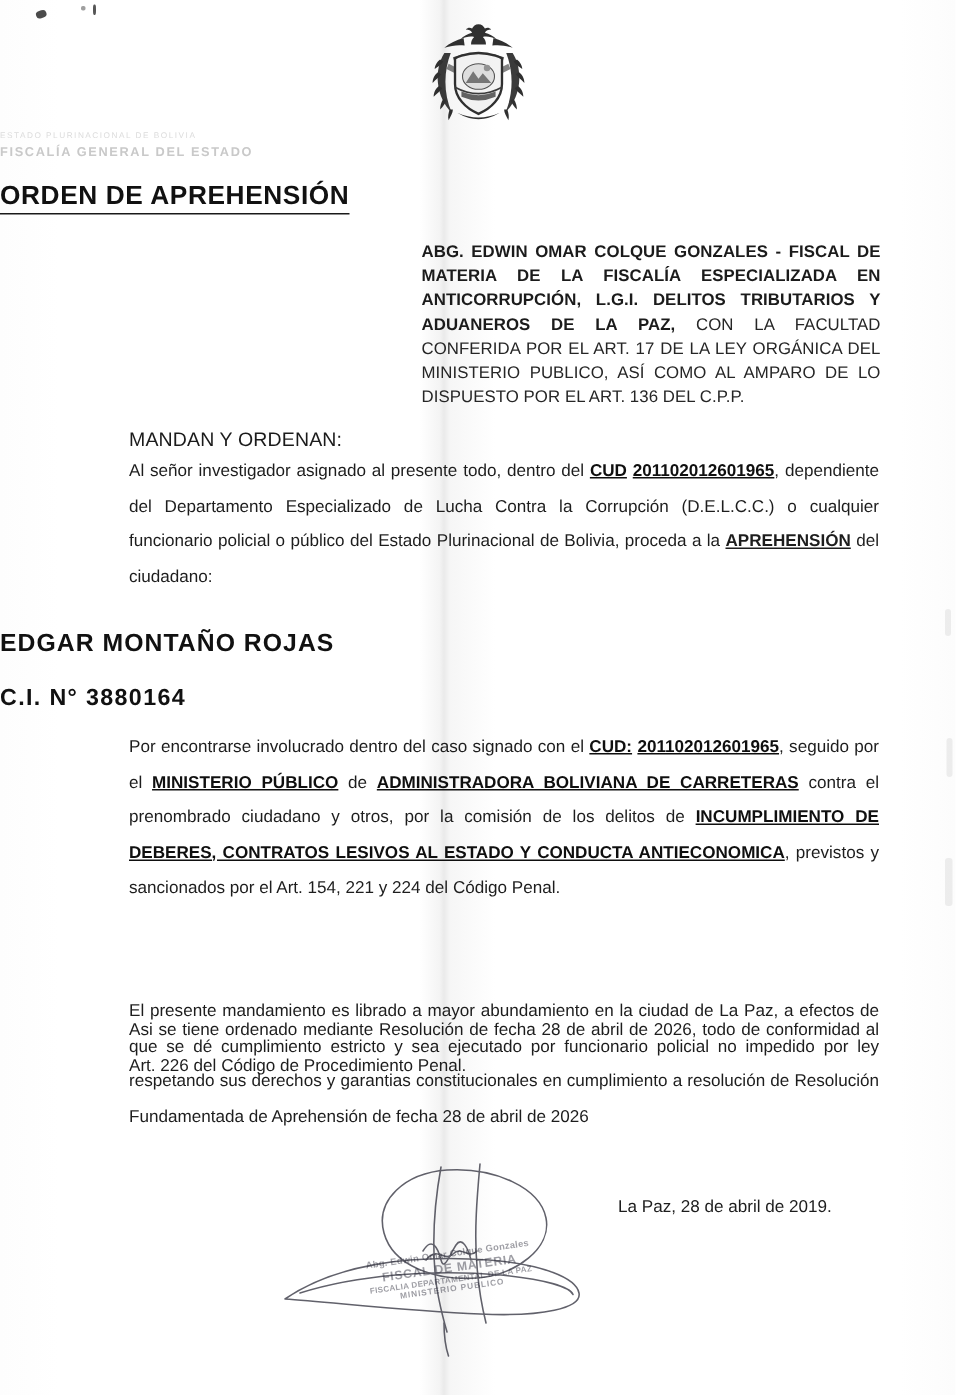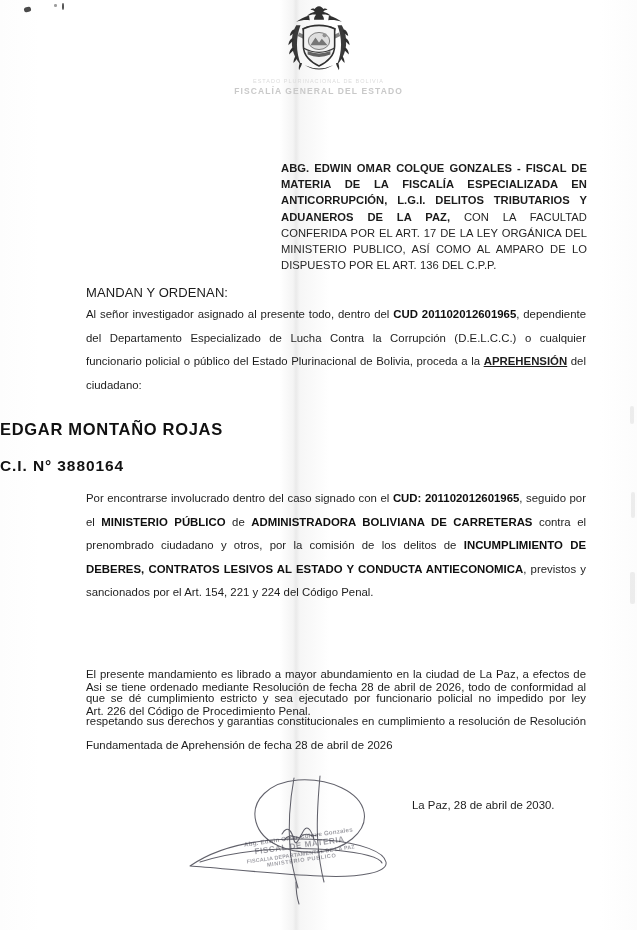--- a/index.html
+++ b/index.html
@@ -48,22 +48,21 @@
   }
   .edge-smudge.s1 { right: 3px; top: 406px; width: 4px; height: 18px; }
   .edge-smudge.s2 { right: 2px; top: 492px; width: 4px; height: 26px; }
   .edge-smudge.s3 { right: 2px; top: 572px; width: 5px; height: 32px; }
 
   
   #header {
     position: absolute;
     left: 0;
     right: 0;
-    top: 4px;
-    text-align: center;
+    top: 14px;
   }
   #emblem {
     width: 72px;
     height: 74px;
     margin: 0 auto;
     display: block;
     opacity: .92;
   }
   #ministry-line {
     margin-top: 2px;
@@ -111,21 +110,21 @@
   .body-p {
     position: absolute;
     left: 86px;
     width: 500px;
     font-size: 11.4px;
     line-height: 23.5px;
     text-align: justify;
     text-align-last: left;
     color: #1d1d1d;
   }
-  .body-p b { font-weight: 700; color: #0f0f0f; }
+  .body-p b { font-weight: 700; color: #0f0f0f; text-decoration: underline; }
   .body-p u { text-decoration: underline; font-weight: 700; }
 
   #mandan-label {
     position: absolute;
     left: 86px;
     top: 285px;
     font-size: 13px;
     font-weight: 400;
     letter-spacing: .1px;
   }
@@ -242,20 +241,21 @@
       <circle cx="58" cy="44" r="3" fill="#8a8a8a"></circle>
       <path d="M34 66 q16 7 32 0 l0 5 q-16 7 -32 0 z" fill="#555"></path>
       <path d="M28 62 q22 12 44 0" fill="none" stroke="#2a2a2a" stroke-width="1.6"></path>
 
       <path d="M30 86 q20 9 40 0 q-20 12 -40 0 z" fill="#1f1f1f"></path>
     </svg>
 
     <div id="ministry-sub">ESTADO PLURINACIONAL DE BOLIVIA</div>
     <div id="ministry-line">FISCALÍA GENERAL DEL ESTADO</div>
 
+    <div id="doc-title">ORDEN DE APREHENSIÓN</div>
   </div>
 
   <div id="authority-block">
     <b>ABG. EDWIN OMAR COLQUE GONZALES - FISCAL DE MATERIA DE LA FISCALÍA ESPECIALIZADA EN ANTICORRUPCIÓN, L.G.I. DELITOS TRIBUTARIOS Y ADUANEROS DE LA PAZ,</b><span class="reg"> CON LA FACULTAD CONFERIDA POR EL ART. 17 DE LA LEY ORGÁNICA DEL MINISTERIO PUBLICO, ASÍ COMO AL AMPARO DE LO DISPUESTO POR EL ART. 136 DEL C.P.P.</span>
   </div>
 
   <div id="mandan-label">MANDAN Y ORDENAN:</div>
 
   <div class="body-p" id="p-order"><span>Al señor investigador asignado al presente todo, dentro del </span><b>CUD</b><span> </span><b>201102012601965</b><span>, dependiente del Departamento Especializado de Lucha Contra la Corrupción (D.E.L.C.C.) o cualquier funcionario policial o público del Estado Plurinacional de Bolivia, proceda a la </span><u>APREHENSIÓN</u><span> del ciudadano:</span></div>
 
@@ -266,21 +266,21 @@
       <span>3880164</span>
     </div>
   </div>
 
   <div class="body-p" id="p-case"><span>Por encontrarse involucrado dentro del caso signado con el </span><b>CUD:</b><span> </span><b>201102012601965</b><span>, seguido por el </span><b>MINISTERIO PÚBLICO</b><span> de </span><b>ADMINISTRADORA BOLIVIANA DE CARRETERAS</b><span> contra el prenombrado ciudadano y otros, por la comisión de los delitos de </span><b>INCUMPLIMIENTO DE DEBERES, CONTRATOS LESIVOS AL ESTADO Y CONDUCTA ANTIECONOMICA</b><span>, previstos y sancionados por el Art. 154, 221 y 224 del Código Penal.</span></div>
 
   <div class="body-p" id="p-resol">Asi se tiene ordenado mediante Resolución de fecha 28 de abril de 2026, todo de conformidad al Art. 226 del Código de Procedimiento Penal.</div>
 
   <div class="body-p" id="p-mandam">El presente mandamiento es librado a mayor abundamiento en la ciudad de La Paz, a efectos de que se dé cumplimiento estricto y sea ejecutado por funcionario policial no impedido por ley respetando sus derechos y garantias constitucionales en cumplimiento a resolución de Resolución Fundamentada de Aprehensión de fecha 28 de abril de 2026</div>
 
-  <div id="place-date">La Paz, 28 de abril de 2030.</div>
+  <div id="place-date">La Paz, 28 de abril de 2019.</div>
 
   <div id="signature-area">
     <svg id="signature-svg" viewBox="0 0 240 135">
       <g fill="none" stroke="#3a3a46" stroke-width="1.05" stroke-linecap="round" stroke-linejoin="round" opacity=".8">
 
         <path d="M78 52 C72 30 92 12 120 10 C152 8 182 22 186 42 C190 62 166 80 140 82 C112 84 84 74 78 52 Z"></path>
 
         <path d="M116 8 C112 30 110 54 112 78 C113 92 116 104 120 118"></path>
         <path d="M142 6 C140 28 138 52 140 74 C141 88 143 100 146 112"></path>
 

